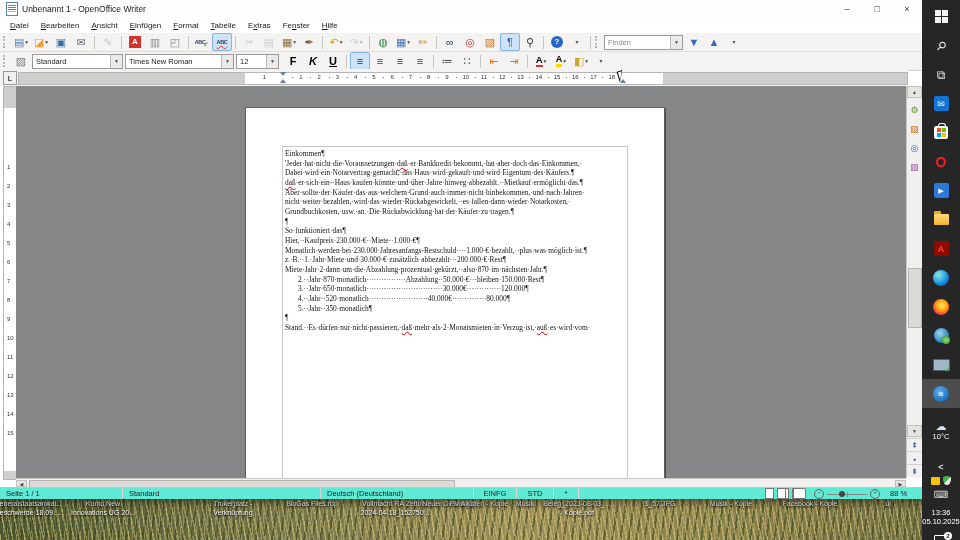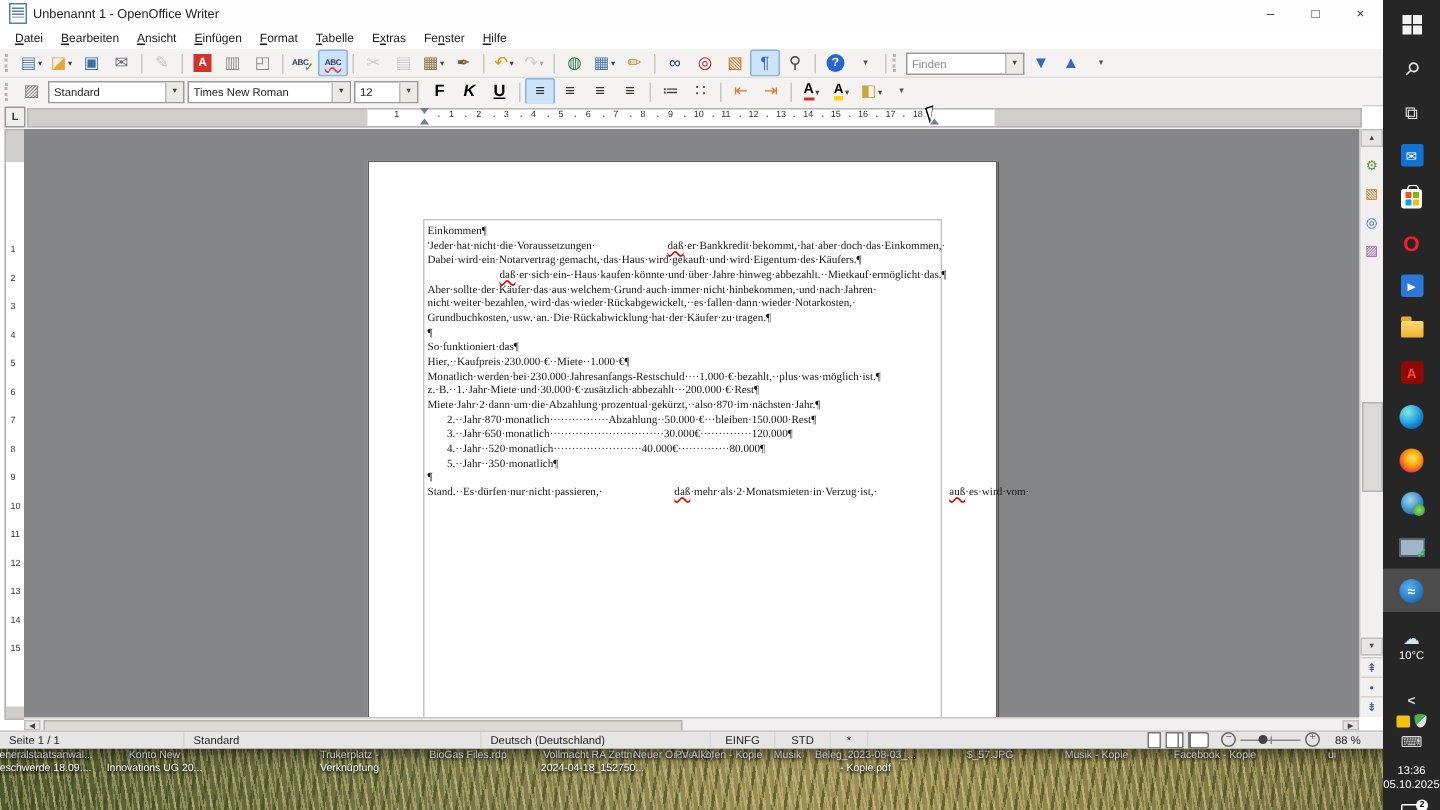--- a/index.html
+++ b/index.html
@@ -111,36 +111,36 @@
   .vnum{position:absolute;left:3px;font-size:6px;color:#333;line-height:7px;}
 
   
   #docarea{position:absolute;left:16px;top:86px;width:890px;height:392px;background:#848688;overflow:hidden;}
   #page{position:absolute;left:229px;top:21px;width:418px;height:371px;background:#fff;border:1px solid #5e5e5e;box-shadow:1px 1px 0 #4a4a4a;}
   #textframe{position:absolute;left:36px;top:38px;width:344px;height:332px;border:1px solid #c8c8c8;}
   #doclines{position:absolute;left:2px;top:2px;width:341px;font-family:"Liberation Serif","DejaVu Serif",serif;
             font-size:7.4px;line-height:9.65px;color:#161616;}
   .dline{white-space:nowrap;}
   .dline.ind{padding-left:13px;}
-  .sp{text-decoration:underline wavy #e00000;text-decoration-thickness:1px;text-underline-offset:1px;margin-left:48px;}
+  .sp{text-decoration:underline wavy #e00000;text-decoration-thickness:1px;text-underline-offset:1px;}
 
   
   #vscroll{position:absolute;left:906px;top:86px;width:15px;height:392px;background:#f1f0ee;border-left:1px solid #c9c7c4;}
   .sbtn{width:15px;height:12px;display:flex;align-items:center;justify-content:center;font-size:5px;color:#444;background:#e7e5e2;border:1px solid #c2c0bd;box-sizing:border-box;}
   .side-tab{width:15px;height:19px;display:flex;align-items:center;justify-content:center;font-size:9px;}
   #vthumb{position:absolute;left:1px;top:182px;width:12px;height:58px;background:#dcdad7;border:1px solid #b5b3b0;}
   .navbtn{position:absolute;left:0;width:15px;height:13px;display:flex;align-items:center;justify-content:center;font-size:8px;color:#2f4f8f;background:#f1f0ee;border-top:1px solid #d5d3cf;}
 
   
   #hscroll{position:absolute;left:16px;top:478px;width:890px;height:9px;background:#f1f0ee;border-top:1px solid #c9c7c4;}
   .hbtn{position:absolute;top:1px;width:11px;height:7px;display:flex;align-items:center;justify-content:center;font-size:5px;color:#444;background:#e7e5e2;border:1px solid #c2c0bd;box-sizing:border-box;}
   #hthumb{position:absolute;left:13px;top:1px;width:424px;height:7px;background:#dcdad7;border:1px solid #b5b3b0;}
 
   
-  #statusbar{position:absolute;left:0;top:487px;right:0;height:11px;background:#e5e5e5;border-top:1px solid #c9c7c4;display:flex;align-items:flex-start;font-size:7.5px;color:#222;}
+  #statusbar{position:absolute;left:0;top:487px;right:0;height:11px;background:#5eead4;border-top:1px solid #c9c7c4;display:flex;align-items:flex-end;font-size:7.5px;color:#222;}
   .sbcell{padding:0 6px;border-right:1px solid #d8d6d2;height:100%;display:flex;align-items:center;white-space:nowrap;}
   .sbspace{flex:1;}
   .vicons{display:flex;align-items:center;gap:3px;padding:0 4px;}
   .vi{width:7px;height:9px;border:1px solid #777;background:#fff;}
   .vi2{box-shadow:3px 0 0 -1px #fff,3px 0 0 0 #777;margin-right:3px;}
   .vi3{width:11px;border-radius:0 2px 2px 0;border-left:2px solid #777;}
   .zslider{display:flex;align-items:center;gap:3px;padding:0 4px;}
   .zend{width:8px;height:8px;border:1px solid #666;border-radius:50%;color:#666;font-size:7px;line-height:6px;text-align:center;}
   .ztrack{position:relative;width:40px;height:1px;background:#888;}
   .ztick{position:absolute;left:50%;top:-2px;width:1px;height:5px;background:#888;}

